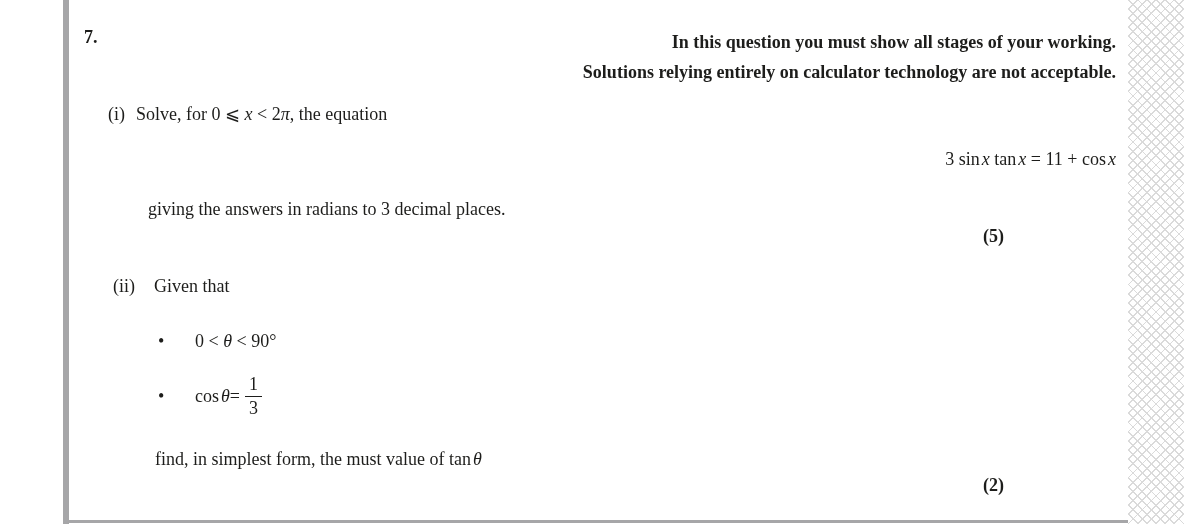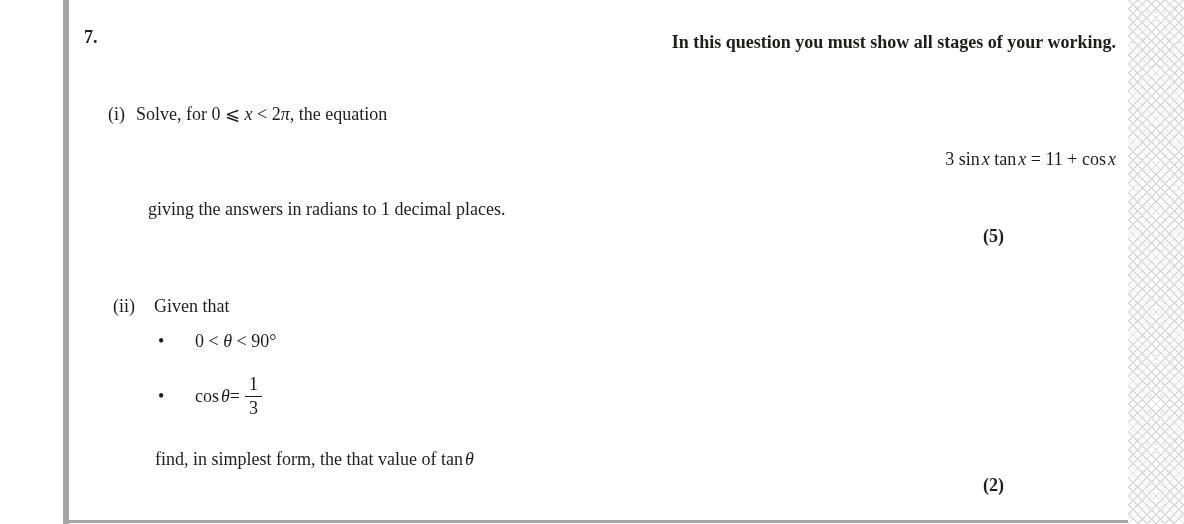--- a/index.html
+++ b/index.html
@@ -22,21 +22,21 @@
     position:absolute;left:70px;top:27px;width:1046px;
     text-align:right;font-weight:bold;line-height:30px;
   }
   .line-i{position:absolute;left:108px;top:103px;}
   .part-label-i{display:inline-block;width:28px;}
   .eq-line{position:absolute;left:70px;top:149px;width:1046px;text-align:right;}
   .giving-line{position:absolute;left:148px;top:199px;}
   .marks{position:absolute;left:983px;font-weight:bold;}
   .marks-i{top:226px;}
   .marks-ii{top:475px;}
-  .line-ii{position:absolute;left:113px;top:276px;margin-top:20px;}
+  .line-ii{position:absolute;left:113px;top:276px;}
   .part-label-ii{display:inline-block;width:41px;}
   .bullet-line-1{position:absolute;left:158px;top:331px;}
   .bullet-dot{display:inline-block;width:37px;}
   .bullet-line-2{position:absolute;left:158px;top:363px;height:66px;display:flex;align-items:center;}
   .find-line{position:absolute;left:155px;top:449px;}
   .it{font-style:italic;}
   .gap{margin-left:2px;}
   .leq{font-family:"Liberation Serif","DejaVu Serif","DejaVu Sans",serif;}
   .frac{display:inline-block;text-align:center;vertical-align:middle;line-height:1.15;margin-left:5px;}
   .frac-num{display:block;border-bottom:1.6px solid #1d1d1b;padding:0 4px 1px;}
@@ -49,31 +49,32 @@
 <div class="bottom-rule"></div>
 
 <div class="hatch-band">
   
 </div>
 
 <div class="qnum">7.</div>
 
 <div class="header">
   <div>In this question you must show all stages of your working.</div>
+  <div>Solutions relying entirely on calculator technology are not acceptable.</div>
 </div>
 
 <div class="line-i">
   <span class="part-label-i">(i)</span><span>Solve, for </span><span>0 </span><span class="leq">⩽</span><span> </span><span class="it">x</span><span> &lt; 2</span><span class="it">π</span><span>, the equation</span>
 </div>
 
 <div class="eq-line">
   <span>3 sin</span><span class="it gap">x</span><span> tan</span><span class="it gap">x</span><span> = 11 + cos</span><span class="it gap">x</span>
 </div>
 
-<div class="giving-line">giving the answers in radians to 1 decimal places.</div>
+<div class="giving-line">giving the answers in radians to 3 decimal places.</div>
 
 <div class="marks marks-i">(5)</div>
 
 <div class="line-ii">
   <span class="part-label-ii">(ii)</span><span>Given that</span>
 </div>
 
 <div class="bullet-line-1">
   <span class="bullet-dot">•</span><span>0 &lt; </span><span class="it">θ</span><span> &lt; 90°</span>
 </div>
@@ -83,16 +84,16 @@
     <span>cos</span>
     <span class="it gap">θ</span>
     <span> = </span>
     <span class="frac">
       <span class="frac-num">1</span>
       <span class="frac-den">3</span>
     </span>
 </div>
 
 <div class="find-line">
-  <span>find, in simplest form, the that value of tan</span><span class="it gap">θ</span>
+  <span>find, in simplest form, the must value of tan</span><span class="it gap">θ</span>
 </div>
 
 <div class="marks marks-ii">(2)</div>
 
 </body></html>

